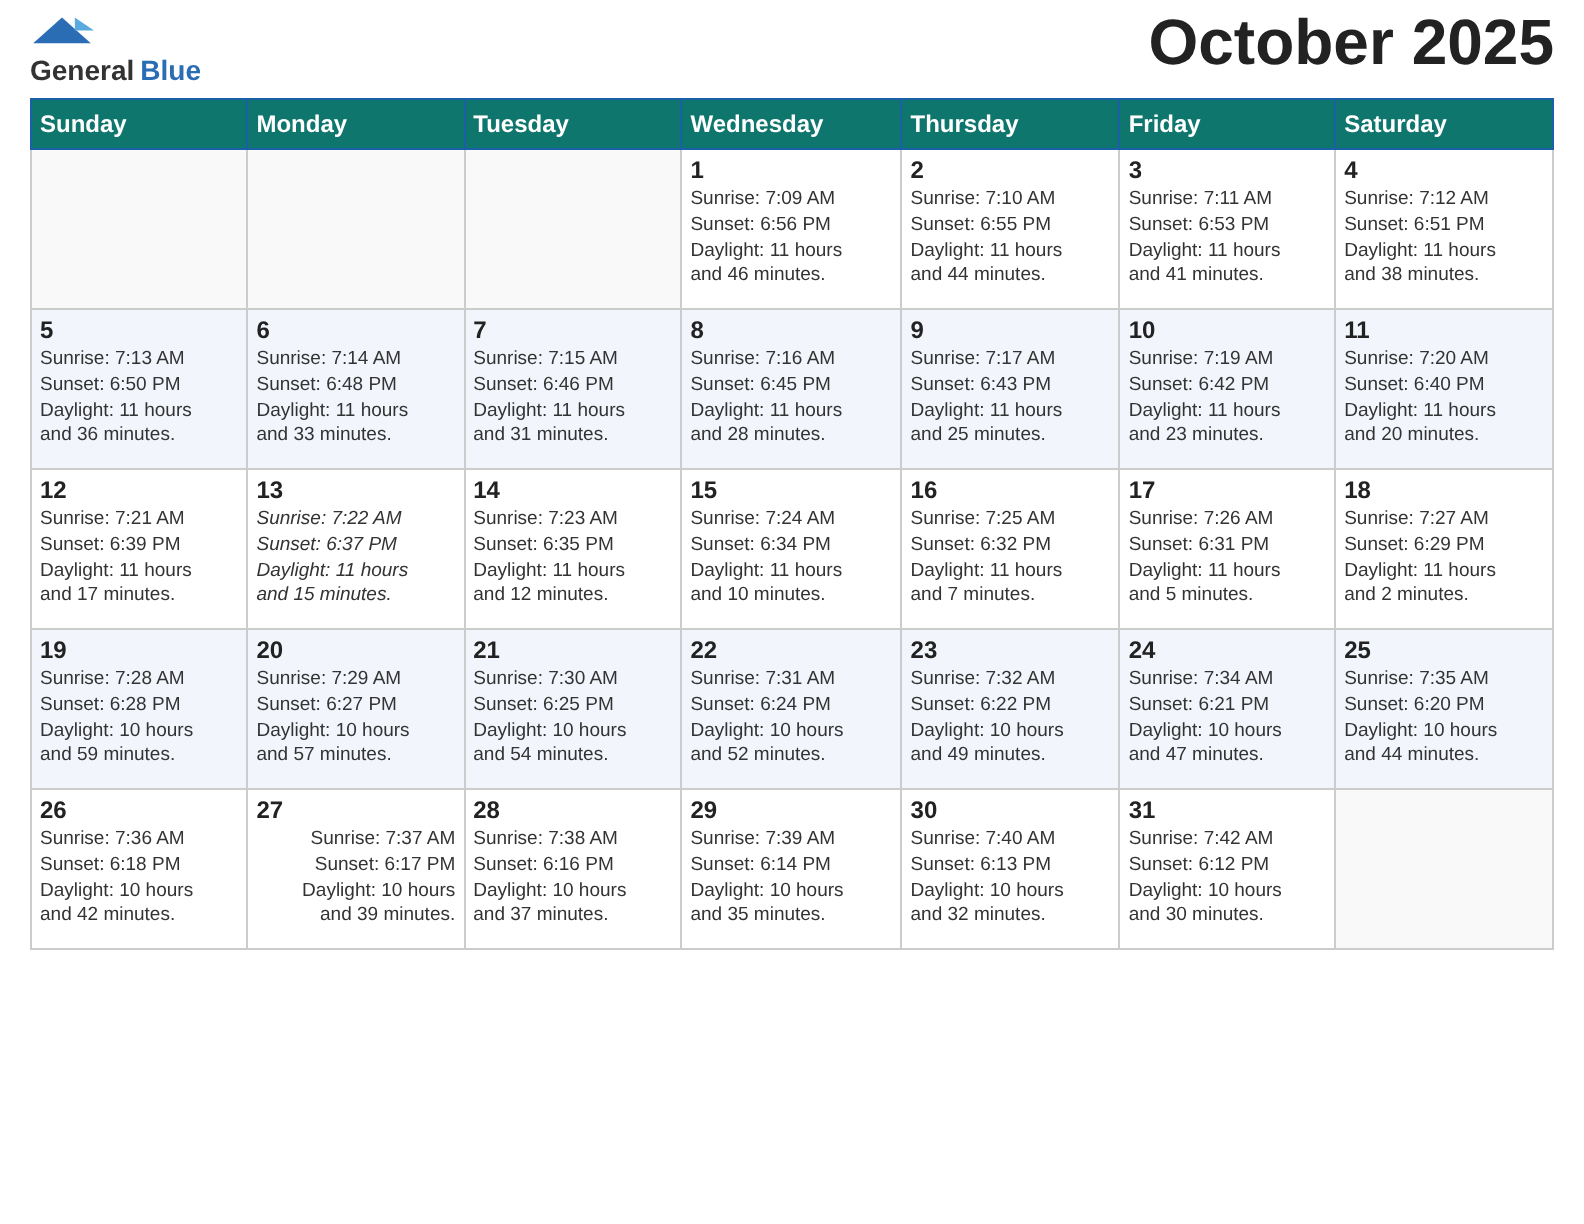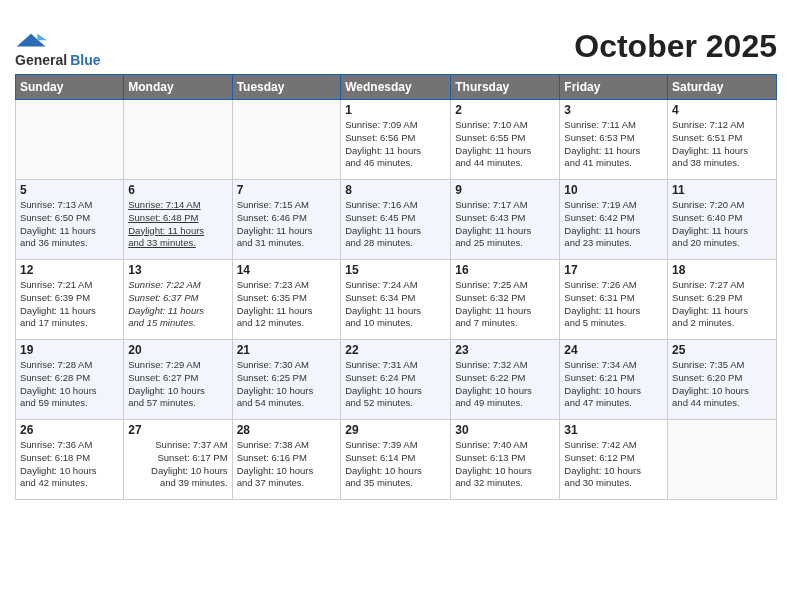--- a/index.html
+++ b/index.html
@@ -6,21 +6,21 @@
     body {
       width: 792px;
       height: 612px;
       font-family: Arial, sans-serif;
       background: #fff;
       overflow: hidden;
     }
     .container {
       width: 792px;
       height: 612px;
-      padding: 28px 15px 10px 15px;
+      padding: 3px 15px 10px 15px;
     }
     .header {
       display: flex;
       justify-content: space-between;
       align-items: flex-start;
       margin-bottom: 6px;
     }
     .logo {
       display: flex;
       flex-direction: column;
@@ -48,21 +48,21 @@
     .location {
       font-size: 14px;
       color: #444;
     }
     .calendar {
       width: 100%;
       border-collapse: collapse;
       border: 1px solid #ccc;
     }
     .calendar th {
-      background-color: #737373;
+      background-color: #0f766e;
       color: #fff;
       font-size: 12px;
       padding: 5px 4px;
       text-align: left;
       border: 1px solid #1a5fa8;
       font-weight: bold;
     }
     .calendar td {
       border: 1px solid #ccc;
       vertical-align: top;
@@ -162,21 +162,21 @@
         <tr>
           <td>
             <div class="day-number">5</div>
             <div class="day-info" style="white-space: pre-line;">Sunrise: 7:13 AM
 Sunset: 6:50 PM
 Daylight: 11 hours
 and 36 minutes.</div>
           </td>
           <td>
             <div class="day-number">6</div>
-            <div class="day-info" style="white-space: pre-line; text-decoration: underline;">Sunrise: 7:14 AM
+            <div class="day-info" style="white-space: pre-line;">Sunrise: 7:14 AM
 Sunset: 6:48 PM
 Daylight: 11 hours
 and 33 minutes.</div>
           </td>
           <td>
             <div class="day-number">7</div>
             <div class="day-info" style="white-space: pre-line;">Sunrise: 7:15 AM
 Sunset: 6:46 PM
 Daylight: 11 hours
 and 31 minutes.</div>

